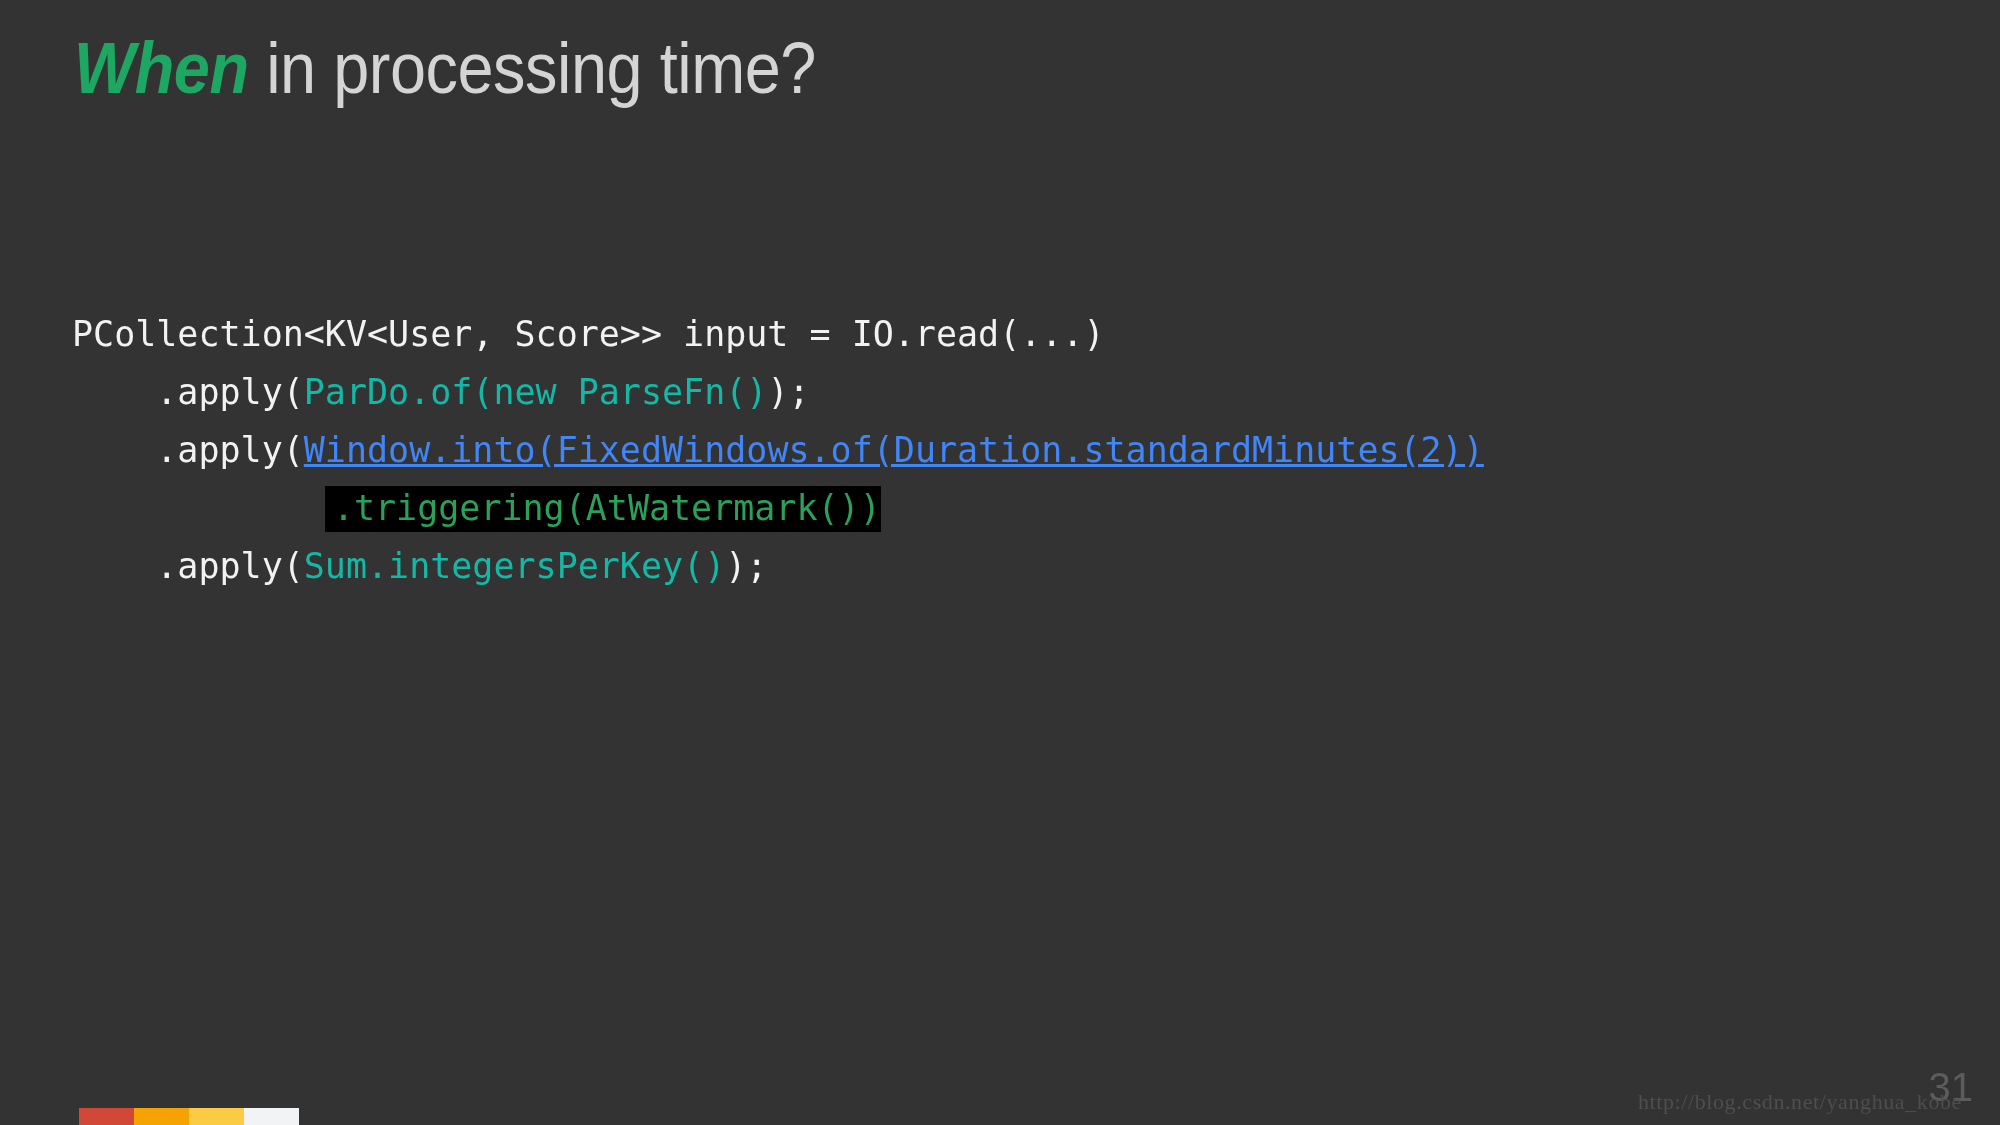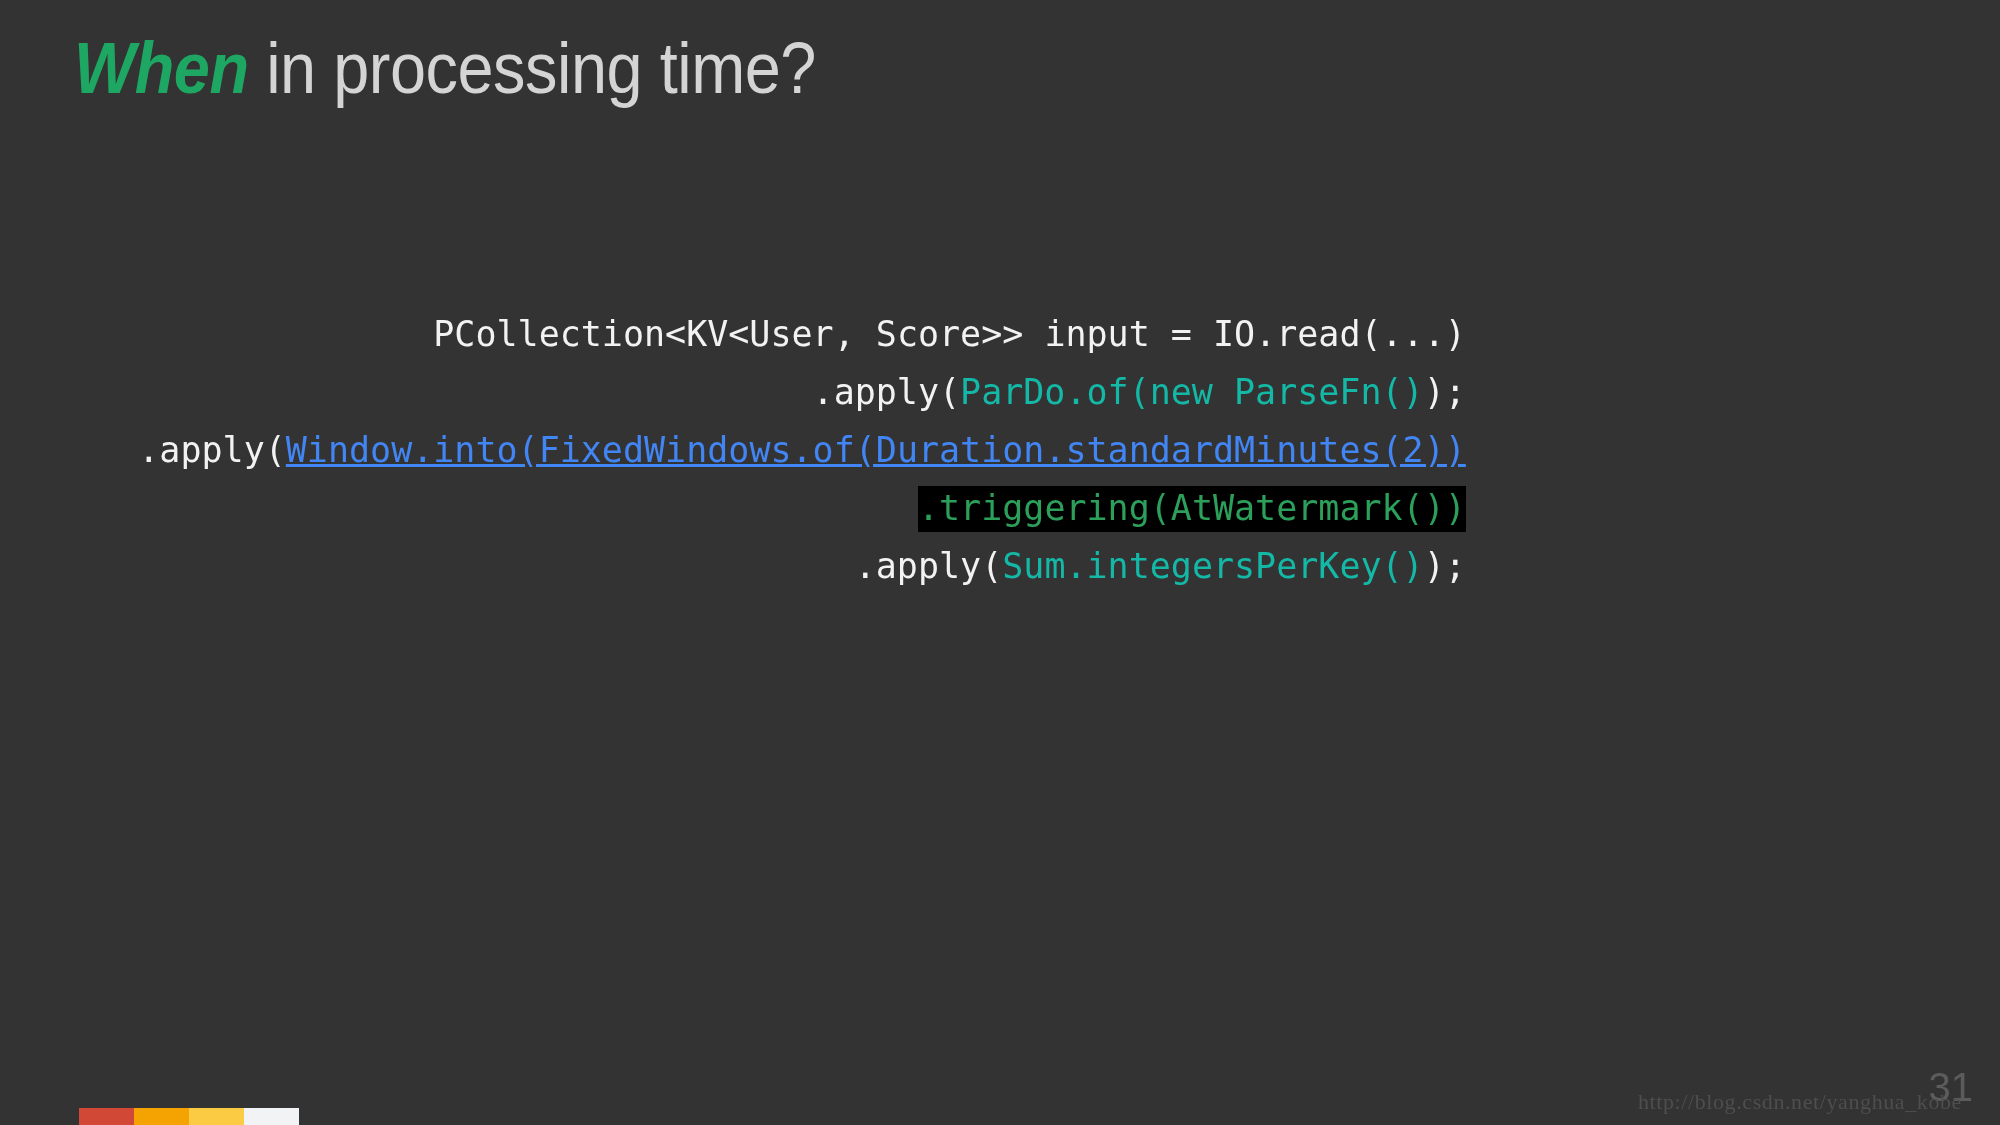--- a/index.html
+++ b/index.html
@@ -36,40 +36,39 @@
   }
   .title-rest {
     color: #D4D4D4;
     font-weight: normal;
     font-style: normal;
   }
 
   
   .code-block {
     position: absolute;
-    left: 54px;
+    left: 72px;
     top: 305px;
     font-family: "DejaVu Sans Mono", "Liberation Mono", monospace;
     font-size: 35px;
     line-height: 58px;
     white-space: pre;
     color: #F2F2F2;
-    text-align: right;
   }
   .code-line {
     white-space: pre;
     height: 58px;
   }
   .tok-plain  { color: #F2F2F2; }
   .tok-orange { color: #14b8a6; }
   .tok-blue   { color: #4285F4; text-decoration: underline; }
   .tok-green  { color: #2CA05A; }
   .tok-hl {
     background: #000000;
-    padding: 2px 0 4px 0;
+    padding: 2px 0 4px 8px;
     box-decoration-break: clone;
     -webkit-box-decoration-break: clone;
   }
 
   
   .color-bars {
     position: absolute;
     left: 79px;
     bottom: 0;
     height: 17px;

